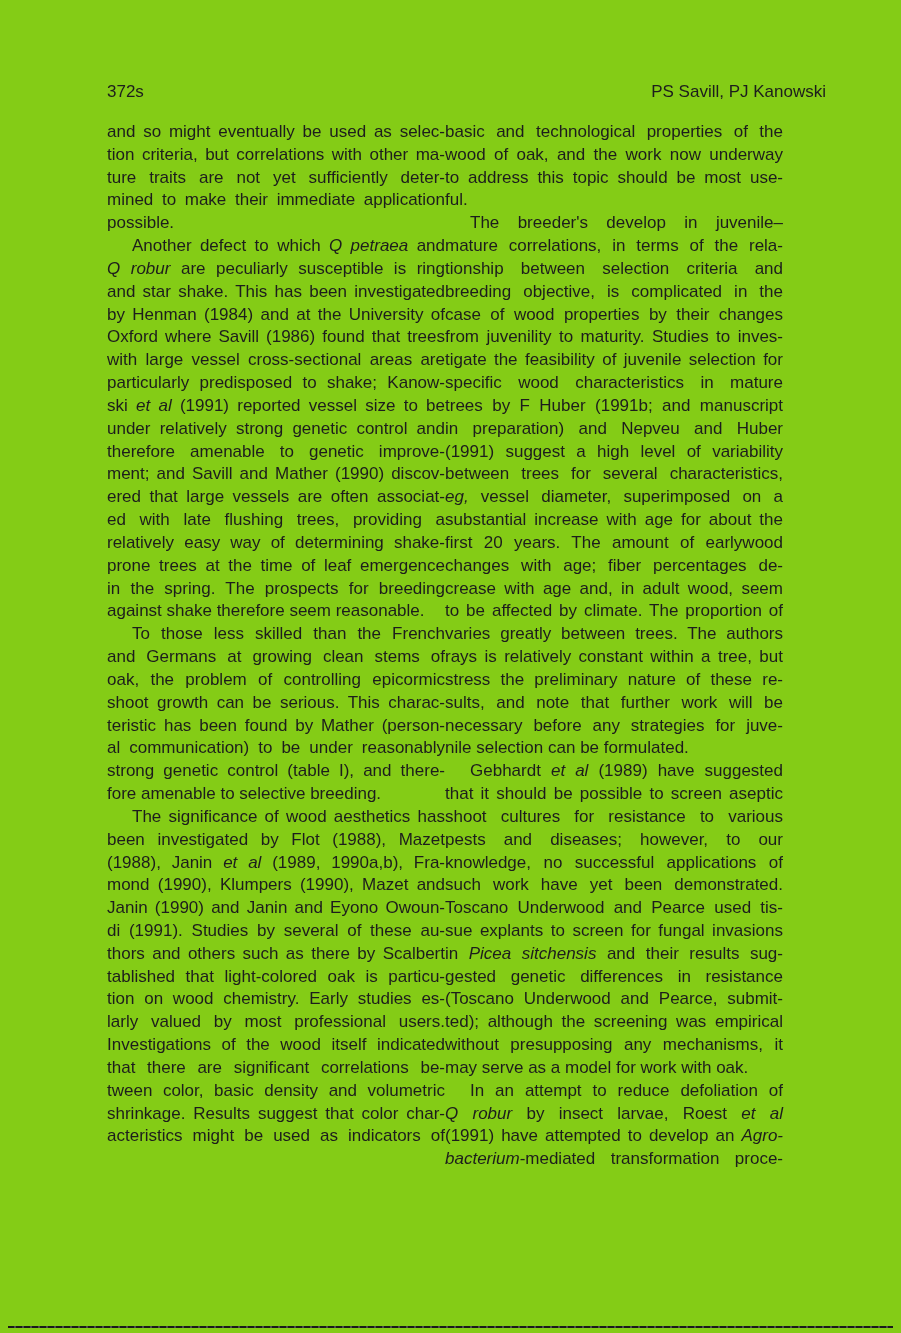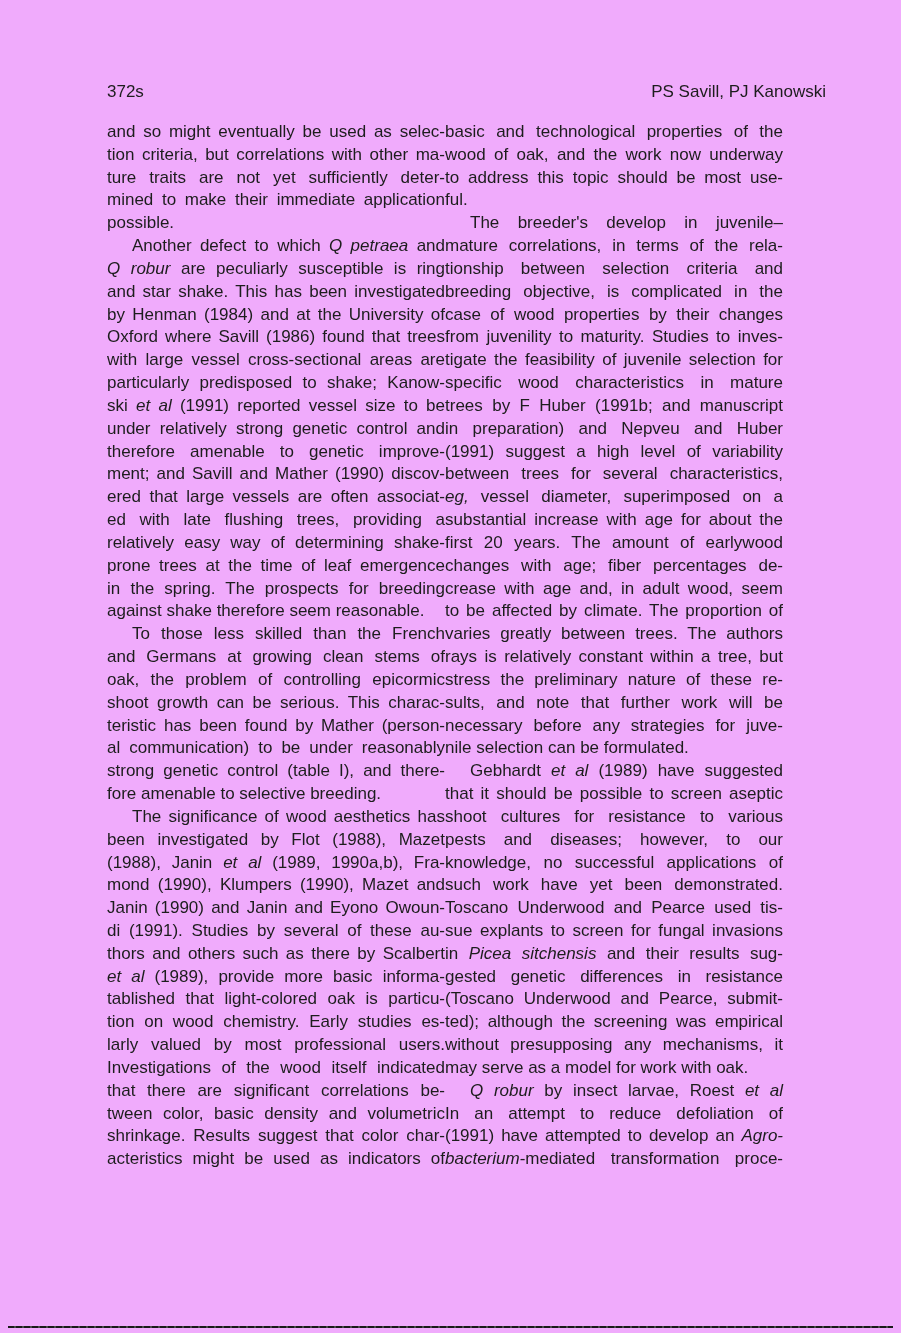--- a/index.html
+++ b/index.html
@@ -1,21 +1,21 @@
 <!DOCTYPE html>
 <html><head>
 <meta charset="utf-8">
 <style>
   * { margin: 0; padding: 0; box-sizing: border-box; }
   html, body { background: #ffffff; }
   .page {
     position: relative;
     width: 901px;
     height: 1333px;
-    background: #f0abfc;
+    background: #84cc16;
     font-family: "Liberation Sans", "DejaVu Sans", sans-serif;
     color: #1d1d1d;
     overflow: hidden;
   }
   .header {
     position: absolute;
     top: 81px;
     left: 107px;
     width: 719px;
     height: 22px;
@@ -100,21 +100,20 @@
           <div class="line end"><span>fore amenable to selective breeding.</span></div>
         </div>
         <div class="paragraph indent">
           <div class="line"><span>The significance of wood aesthetics has</span></div>
           <div class="line"><span>been investigated by Flot (1988), Mazet</span></div>
           <div class="line"><span>(1988), Janin </span><span class="it">et al</span><span> (1989, 1990a,b), Fra-</span></div>
           <div class="line"><span>mond (1990), Klumpers (1990), Mazet and</span></div>
           <div class="line"><span>Janin (1990) and Janin and Eyono Owoun-</span></div>
           <div class="line"><span>di (1991). Studies by several of these au-</span></div>
           <div class="line"><span>thors and others such as there by Scalbert</span></div>
-          <div class="line"><span class="it">et al</span><span> (1989), provide more basic informa-</span></div>
           <div class="line"><span>tablished that light-colored oak is particu-</span></div>
           <div class="line"><span>tion on wood chemistry. Early studies es-</span></div>
           <div class="line"><span>larly valued by most professional users.</span></div>
           <div class="line"><span>Investigations of the wood itself indicated</span></div>
           <div class="line"><span>that there are significant correlations be-</span></div>
           <div class="line"><span>tween color, basic density and volumetric</span></div>
           <div class="line"><span>shrinkage. Results suggest that color char-</span></div>
           <div class="line"><span>acteristics might be used as indicators of</span></div>
         </div>
       </div>
@@ -161,22 +160,22 @@
           <div class="line"><span>Toscano Underwood and Pearce used tis-</span></div>
           <div class="line"><span>sue explants to screen for fungal invasions</span></div>
           <div class="line"><span>in </span><span class="it">Picea sitchensis</span><span> and their results sug-</span></div>
           <div class="line"><span>gested genetic differences in resistance</span></div>
           <div class="line"><span>(Toscano Underwood and Pearce, submit-</span></div>
           <div class="line"><span>ted); although the screening was empirical</span></div>
           <div class="line"><span>without presupposing any mechanisms, it</span></div>
           <div class="line end"><span>may serve as a model for work with oak.</span></div>
         </div>
         <div class="paragraph indent">
+          <div class="line"><span>In an attempt to reduce defoliation of</span></div>
           <div class="line"><span class="it">Q robur</span><span> by insect larvae, Roest </span><span class="it">et al</span></div>
-          <div class="line"><span>In an attempt to reduce defoliation of</span></div>
           <div class="line"><span>(1991) have attempted to develop an </span><span class="it">Agro-</span></div>
           <div class="line"><span class="it">bacterium</span><span>-mediated transformation proce-</span></div>
         </div>
       </div>
   </div>
 
   <div class="bottom-edge"></div>
 
 </div>
 

